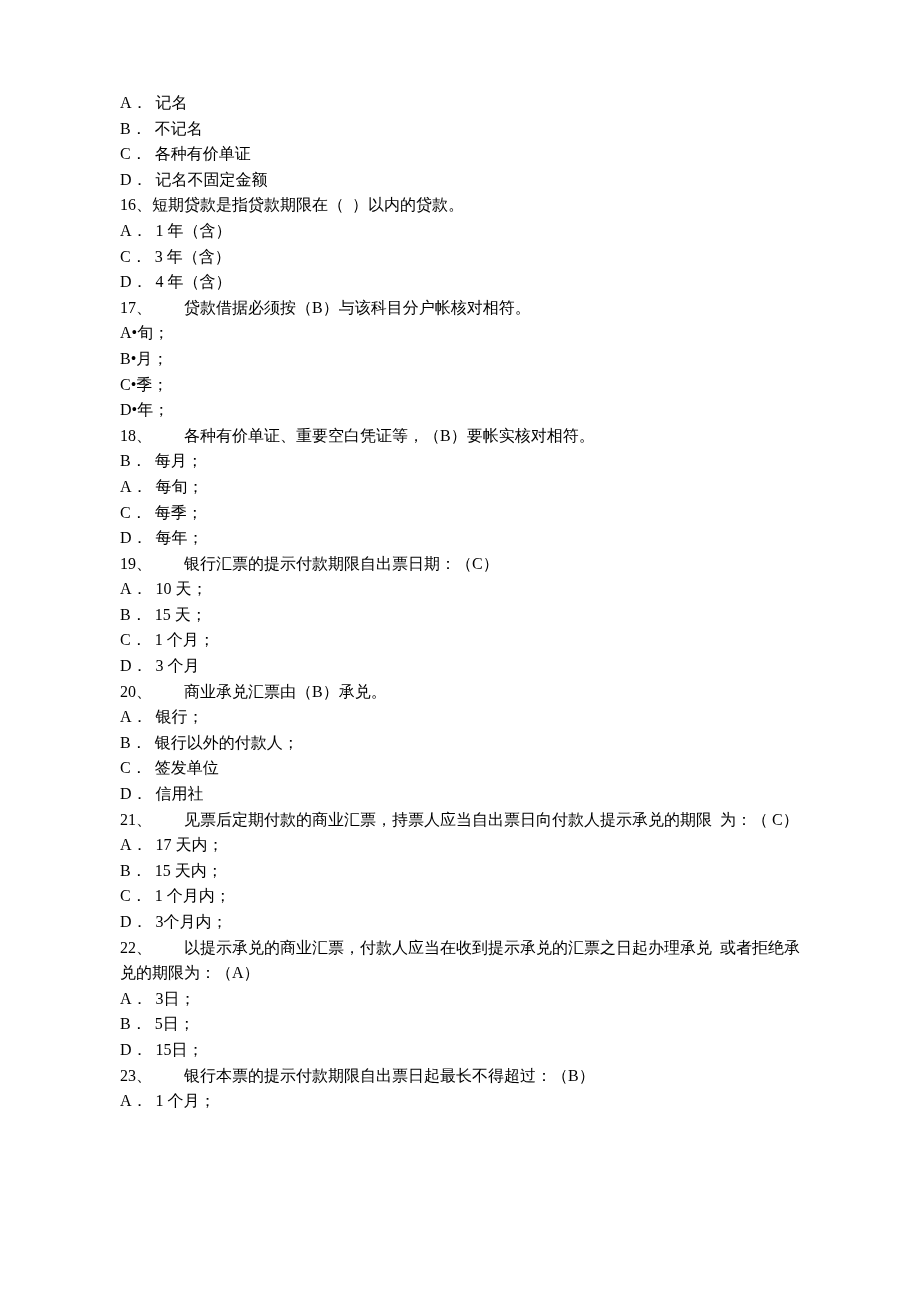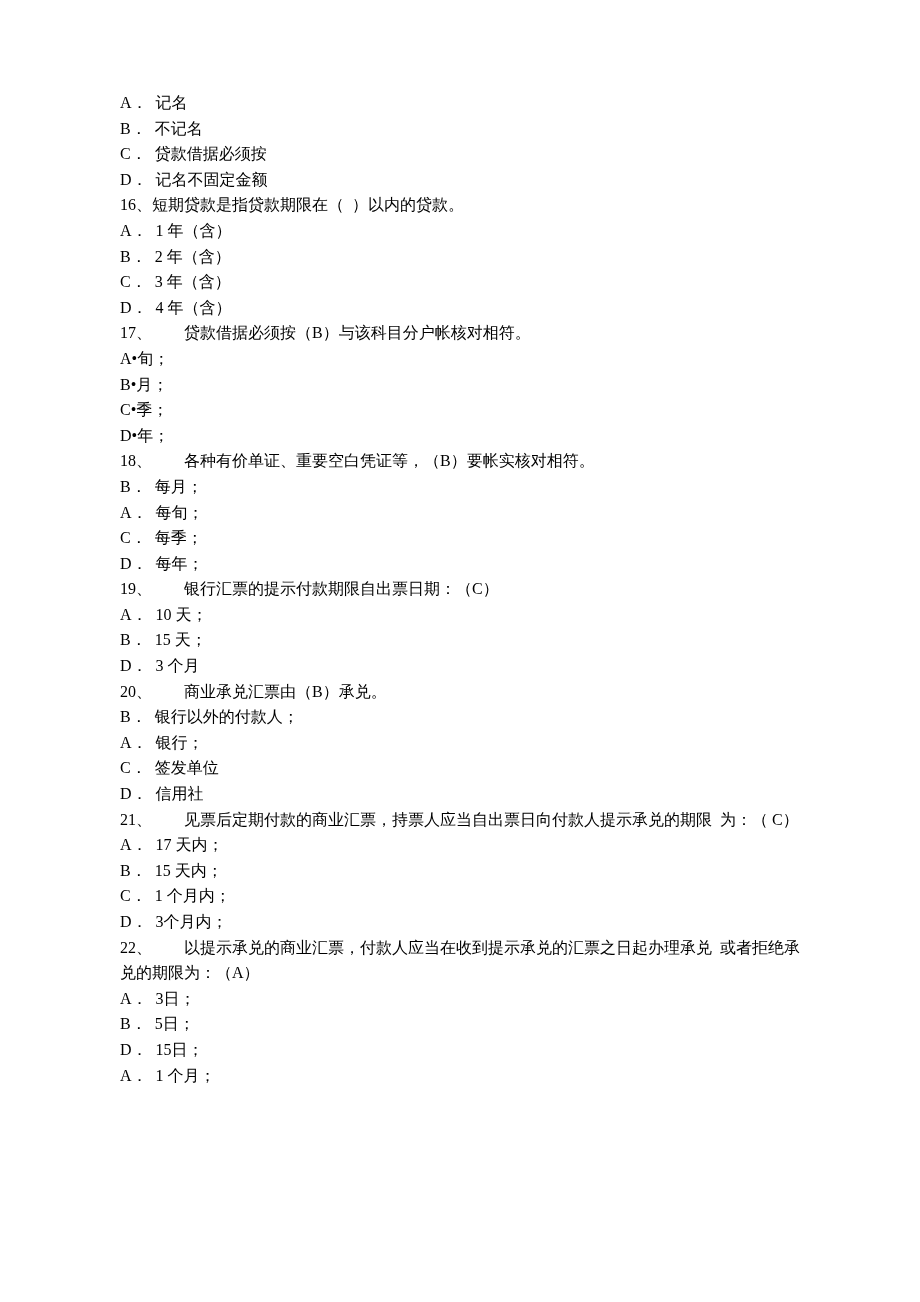--- a/index.html
+++ b/index.html
@@ -16,49 +16,50 @@
     .line {
       white-space: pre-wrap;
     }
   </style>
 </head>
 <body>
 
 <div id="content">
     <div class="line">A．  记名</div>
     <div class="line">B．  不记名</div>
-    <div class="line">C．  贷款借据必须按</div>
+    <div class="line">C．  各种有价单证</div>
     <div class="line">D．  记名不固定金额</div>
     <div class="line">16、短期贷款是指贷款期限在（  ）以内的贷款。</div>
     <div class="line">A．  1 年（含）</div>
-    <div class="line">B．  2 年（含）</div>
     <div class="line">C．  3 年（含）</div>
     <div class="line">D．  4 年（含）</div>
     <div class="line">17、        贷款借据必须按（B）与该科目分户帐核对相符。</div>
     <div class="line">A•旬；</div>
     <div class="line">B•月；</div>
     <div class="line">C•季；</div>
     <div class="line">D•年；</div>
     <div class="line">18、        各种有价单证、重要空白凭证等，（B）要帐实核对相符。</div>
     <div class="line">B．  每月；</div>
     <div class="line">A．  每旬；</div>
     <div class="line">C．  每季；</div>
     <div class="line">D．  每年；</div>
     <div class="line">19、        银行汇票的提示付款期限自出票日期：（C）</div>
     <div class="line">A．  10 天；</div>
     <div class="line">B．  15 天；</div>
+    <div class="line">C．  1 个月；</div>
     <div class="line">D．  3 个月</div>
     <div class="line">20、        商业承兑汇票由（B）承兑。</div>
+    <div class="line">A．  银行；</div>
     <div class="line">B．  银行以外的付款人；</div>
-    <div class="line">A．  银行；</div>
     <div class="line">C．  签发单位</div>
     <div class="line">D．  信用社</div>
     <div class="line">21、        见票后定期付款的商业汇票，持票人应当自出票日向付款人提示承兑的期限  为：（ C）</div>
     <div class="line">A．  17 天内；</div>
     <div class="line">B．  15 天内；</div>
     <div class="line">C．  1 个月内；</div>
     <div class="line">D．  3个月内；</div>
     <div class="line">22、        以提示承兑的商业汇票，付款人应当在收到提示承兑的汇票之日起办理承兑  或者拒绝承兑的期限为：（A）</div>
     <div class="line">A．  3日；</div>
     <div class="line">B．  5日；</div>
     <div class="line">D．  15日；</div>
+    <div class="line">23、        银行本票的提示付款期限自出票日起最长不得超过：（B）</div>
     <div class="line">A．  1 个月；</div>
   </div>
 
 </body></html>

